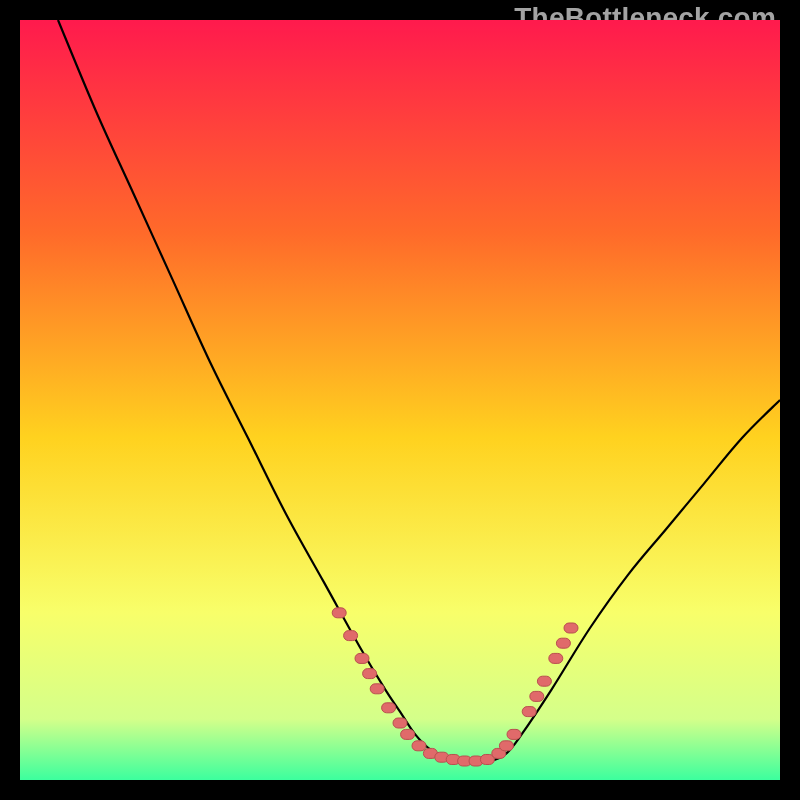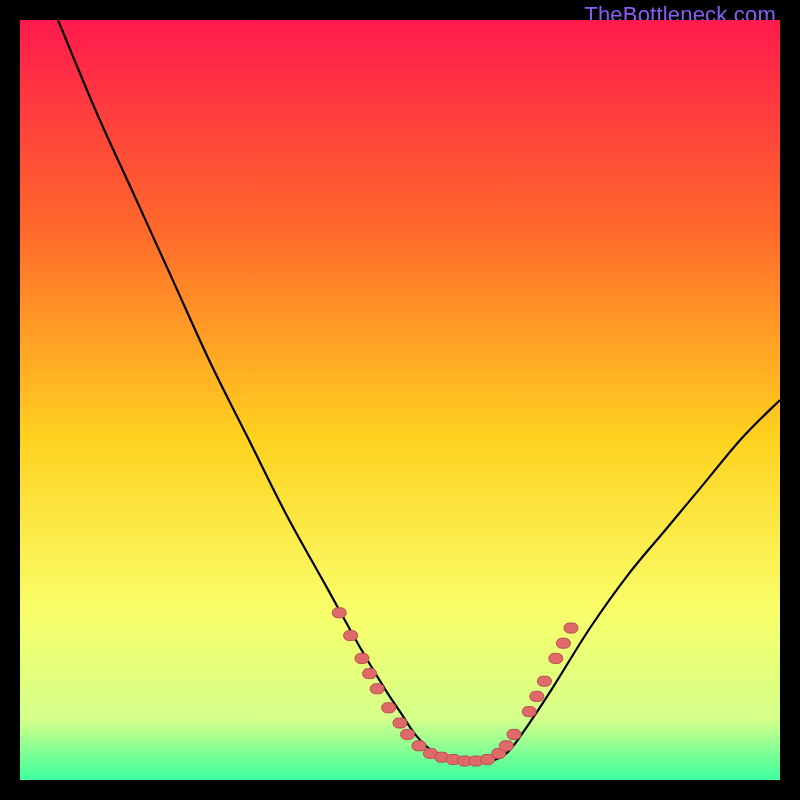--- a/index.html
+++ b/index.html
@@ -23,23 +23,23 @@
     position: absolute;
     left: 0;
     top: 0;
     width: 760px;
     height: 760px;
   }
   .watermark {
     position: absolute;
     top: 2px;
     right: 24px;
-    color: #8b5cf6;
-    font-size: 22px;
-    font-weight: 400;
+    color: #a3a3a3;
+    font-size: 28px;
+    font-weight: 700;
     letter-spacing: 0.2px;
   }
 </style>
 </head>
 <body>
 
 <div class="watermark">TheBottleneck.com</div>
 
 <div class="frame">
   <svg class="plot" viewBox="0 0 760 760" preserveAspectRatio="none">

